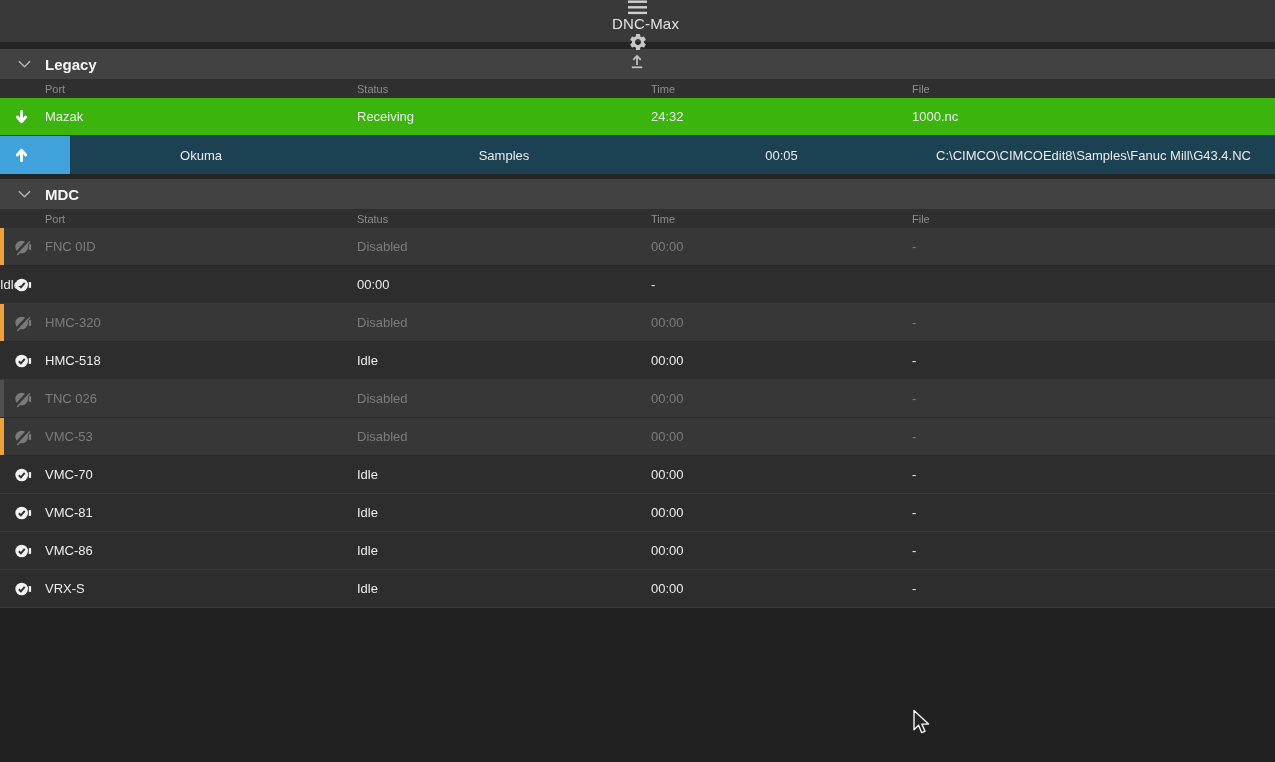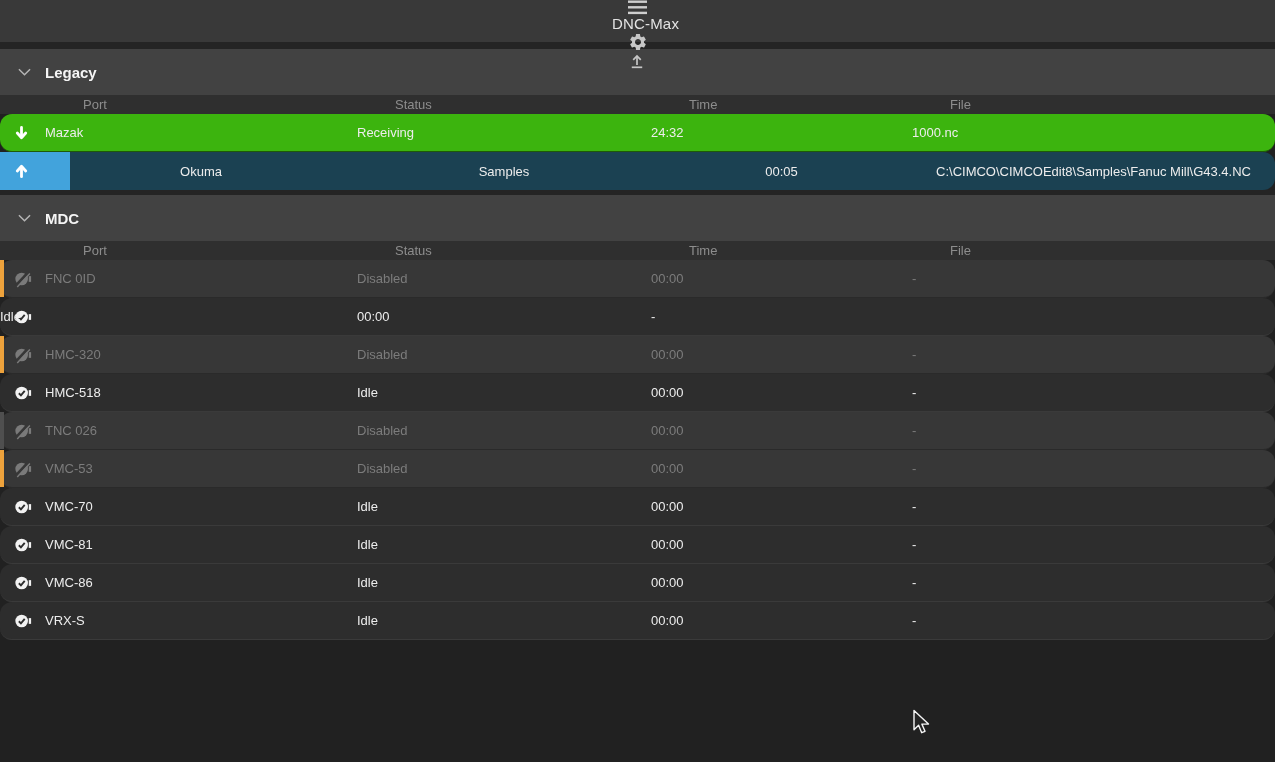--- a/index.html
+++ b/index.html
@@ -23,40 +23,39 @@
     height:42px; padding:0 16px;
   }
   .vdiv { width:1px; height:24px; background:#4d4d4d; }
   .app-title { font-size:15px; color:#e3e3e3; margin-left:16px; letter-spacing:.2px; }
   .spacer { flex:1; }
 
   
   .hgap { height:7px; background:#242424; }
   .hgap.small { height:5px; }
   .section-header {
-    height:46px; background:#424242;
+    height:30px; background:#424242;
     display:flex; align-items:center; cursor:pointer;
   }
   .section-header .chev { margin-left:18px; display:flex; }
   .section-title { margin-left:14px; font-size:15px; font-weight:600; color:#f5f5f5; }
 
   .colhead {
     height:19px; background:#2f2f2f;
     display:grid; grid-template-columns:357px 294px 261px 1fr;
-    align-items:center; font-size:13px; color:#8d8d8d;padding-left:38px;
+    align-items:center; font-size:11px; color:#8d8d8d;
   }
   .colhead span:first-child { padding-left:45px; }
 
   
   .row {
     position:relative; height:38px;
     display:grid; grid-template-columns:357px 294px 261px 1fr;
     align-items:center; font-size:13px; color:#ededed;
     cursor:pointer;
-    border-radius:12px;
   }
   .row .cell { position:relative; z-index:2; white-space:nowrap; overflow:hidden; }
   .row .c-port { padding-left:45px; }
   .row-icon {
     position:absolute; left:14px; top:50%; transform:translateY(-50%);
     z-index:2; display:flex;
   }
   .row.receiving { background:#3cb40e; border-bottom:1px solid #1e5a07; }
   .row.sending   { background:#1b4152;text-align:center; }
   .progress {

